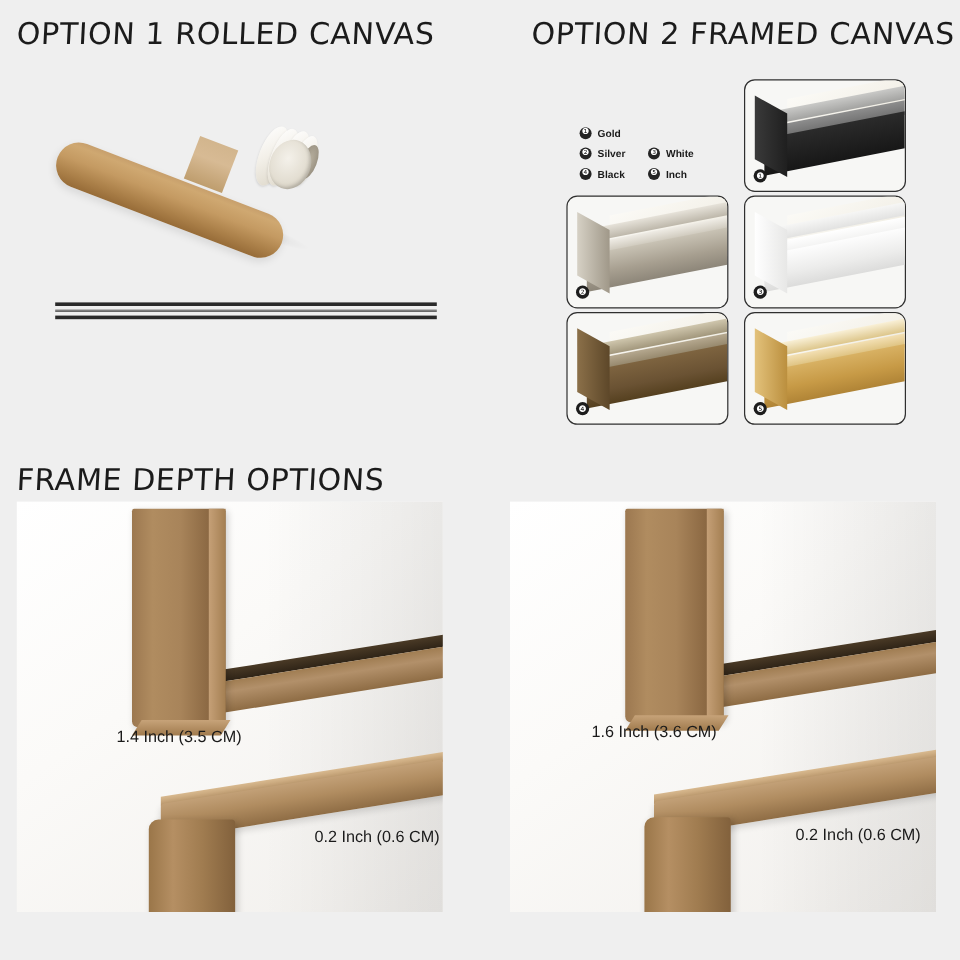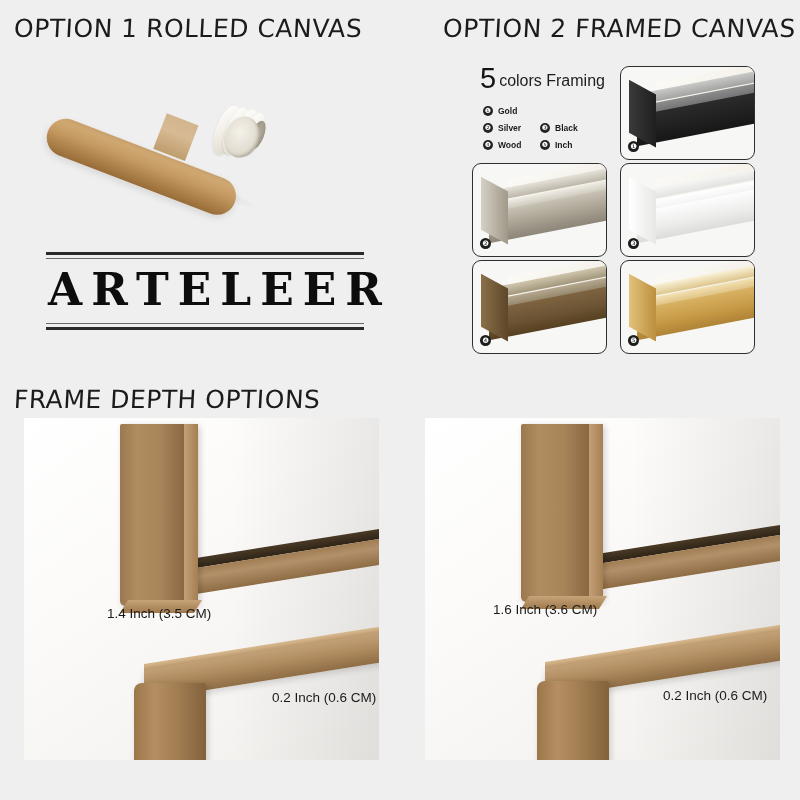--- a/index.html
+++ b/index.html
@@ -185,21 +185,21 @@
   #card5 .lip{background:linear-gradient(to bottom,#f7eccb,#ddc punt);}
   #card5 .lip{background:linear-gradient(to bottom,#f9f0d6,#e0c territory);}
   #card5 .lip{background:linear-gradient(to bottom,#f9f0d6,#ddc68b);}
 
   
   .depth{
     position:absolute;top:418px;width:355px;height:342px;
     background:linear-gradient(145deg,#ffffff 0%,#fbfaf8 40%,#f1efec 100%);
     overflow:hidden;
   }
-  #depthL{left:24px;text-decoration:underline;}
+  #depthL{left:14px;text-decoration:underline;}
   #depthR{left:425px;}
   .wall-shadow{
     position:absolute;right:0;top:0;width:42%;height:100%;
     background:linear-gradient(to left,rgba(0,0,0,.07),rgba(0,0,0,0));
   }
   .post{
     position:absolute;
     background:linear-gradient(to right,#9c7850 0%,#b08c60 22%,#a8845a 52%,#8d6a44 80%,#7b5b38 100%);
     box-shadow:2px 2px 6px rgba(0,0,0,.18);
   }
@@ -288,52 +288,48 @@
     <div class="roll r4"></div>
     <div class="tube-hole"></div>
     <div class="tube-cap"></div>
     <div class="tube"></div>
     <div class="tube-band"></div>
   </div>
 
   <div class="logo-block">
     <div class="rule rule-thick"></div>
     <div class="rule-thin"></div>
-    <div class="brand">ARTELEER</div>
     <div class="rule-thin-top"></div>
     <div class="rule rule-thick"></div>
   </div>
 
   <div class="fc-panel">
 
-    <div class="fc-head">
-      <span class="big">5</span><span class="small">colors Framing</span>
-    </div>
 
     <div class="legend">
       <div class="legend-row">
         <div class="legend-item">
           <span class="badge">❶</span>
           <span class="lbl">Gold</span>
         </div>
       </div>
       <div class="legend-row">
         <div class="legend-item">
           <span class="badge">❷</span>
           <span class="lbl">Silver</span>
         </div>
         <div class="legend-item">
           <span class="badge">❸</span>
-          <span class="lbl">Black</span>
+          <span class="lbl">White</span>
         </div>
       </div>
       <div class="legend-row">
         <div class="legend-item">
           <span class="badge">❹</span>
-          <span class="lbl">Wood</span>
+          <span class="lbl">Black</span>
         </div>
         <div class="legend-item">
           <span class="badge">❺</span>
           <span class="lbl">Inch</span>
         </div>
       </div>
     </div>
 
     <div class="card" id="card1">
       <div class="fr">

